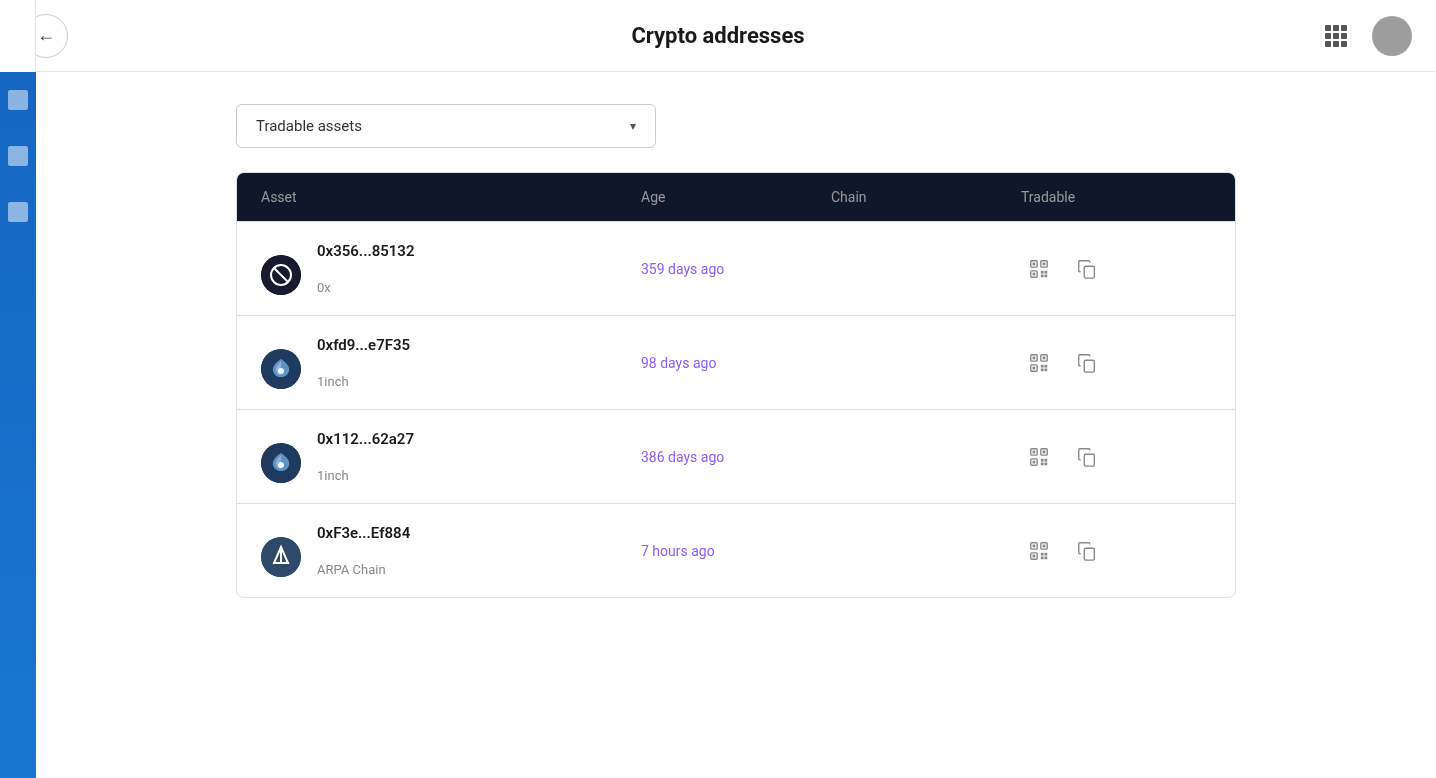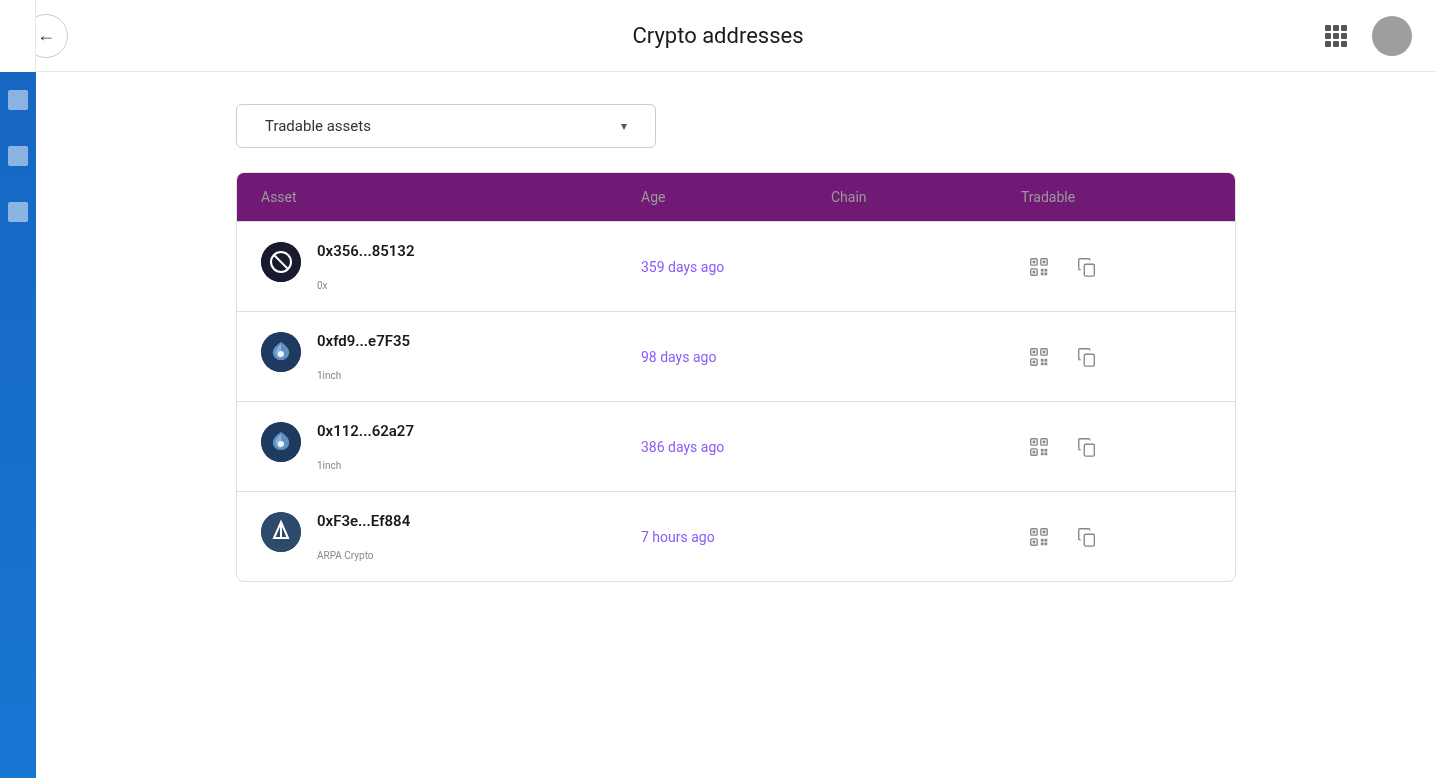--- a/index.html
+++ b/index.html
@@ -21,21 +21,21 @@
       border-bottom: 1px solid #e8e8e8;
       position: relative;
     }
     .header-center {
       position: absolute;
       left: 50%;
       transform: translateX(-50%);
     }
     .header-title {
       font-size: 22px;
-      font-weight: 400;
+      font-weight: 700;
       color: #1a1a1a;
     }
     .back-btn {
       width: 44px;
       height: 44px;
       border-radius: 50%;
       border: 1.5px solid #ccc;
       background: #fff;
       cursor: pointer;
       display: flex;
@@ -121,21 +121,21 @@
 
     
     .dropdown-wrapper {
       margin-bottom: 24px;
     }
     .dropdown {
       display: flex;
       align-items: center;
       justify-content: space-between;
       width: 420px;
-      padding: 12px 28px;
+      padding: 12px 19px;
       border: 1.5px solid #ccc;
       border-radius: 6px;
       cursor: pointer;
       background: #fff;
       font-size: 15px;
       color: #333;
     }
     .dropdown-arrow {
       font-size: 12px;
       color: #555;
@@ -145,41 +145,41 @@
     .table-container {
       border: 1.5px solid #e0e0e0;
       border-radius: 8px;
       overflow: hidden;
     }
     .table-header {
       display: grid;
       grid-template-columns: 2fr 1fr 1fr 1fr;
       padding: 16px 24px;
       border-bottom: 1.5px solid #e0e0e0;
-      background: #701a75;
+      background: #0f172a;
     }
     .col-header {
       font-size: 14px;
       color: #999;
       font-weight: 400;
     }
     .table-row {
       display: grid;
       grid-template-columns: 2fr 1fr 1fr 1fr;
       padding: 20px 24px;
       border-bottom: 1.5px solid #e0e0e0;
       align-items: center;
     }
     .table-row:last-child {
       border-bottom: none;
     }
 
     .asset-cell {
       display: flex;
-      align-items: flex-start;
+      align-items: flex-end;
       gap: 16px;
     }
     .asset-icon {
       width: 40px;
       height: 40px;
       border-radius: 50%;
       display: flex;
       align-items: center;
       justify-content: center;
       flex-shrink: 0;
@@ -189,21 +189,21 @@
       width: 40px;
       height: 40px;
     }
     .asset-info {}
     .asset-address {
       font-size: 15px;
       font-weight: 600;
       color: #1a1a1a;
     }
     .asset-name {
-      font-size: 10px;
+      font-size: 13px;
       color: #888;
       margin-top: 20px;
     }
     .age-cell {
       font-size: 14px;
       color: #8b5cf6;
     }
     .label-cell {
       font-size: 14px;
       color: #444;
@@ -428,21 +428,21 @@
       <div class="asset-cell">
         <div class="asset-icon icon-arpa">
           <svg viewBox="0 0 40 40" fill="none" xmlns="http://www.w3.org/2000/svg">
             <circle cx="20" cy="20" r="20" fill="#2d4a6b"></circle>
             <polygon points="20,10 27,26 13,26" fill="none" stroke="#fff" stroke-width="2"></polygon>
             <line x1="20" y1="10" x2="20" y2="26" stroke="#fff" stroke-width="2"></line>
           </svg>
         </div>
         <div class="asset-info">
           <div class="asset-address">0xF3e...Ef884</div>
-          <div class="asset-name">ARPA Crypto</div>
+          <div class="asset-name">ARPA Chain</div>
         </div>
       </div>
       <div class="age-cell">7 hours ago</div>
       <div class="label-cell"></div>
       <div class="actions-cell">
         <button class="action-btn" title="QR Code">
           <svg viewBox="0 0 24 24" fill="none" stroke="currentColor" stroke-width="1.5">
             <rect x="3" y="3" width="7" height="7" rx="1"></rect>
             <rect x="14" y="3" width="7" height="7" rx="1"></rect>
             <rect x="3" y="14" width="7" height="7" rx="1"></rect>

